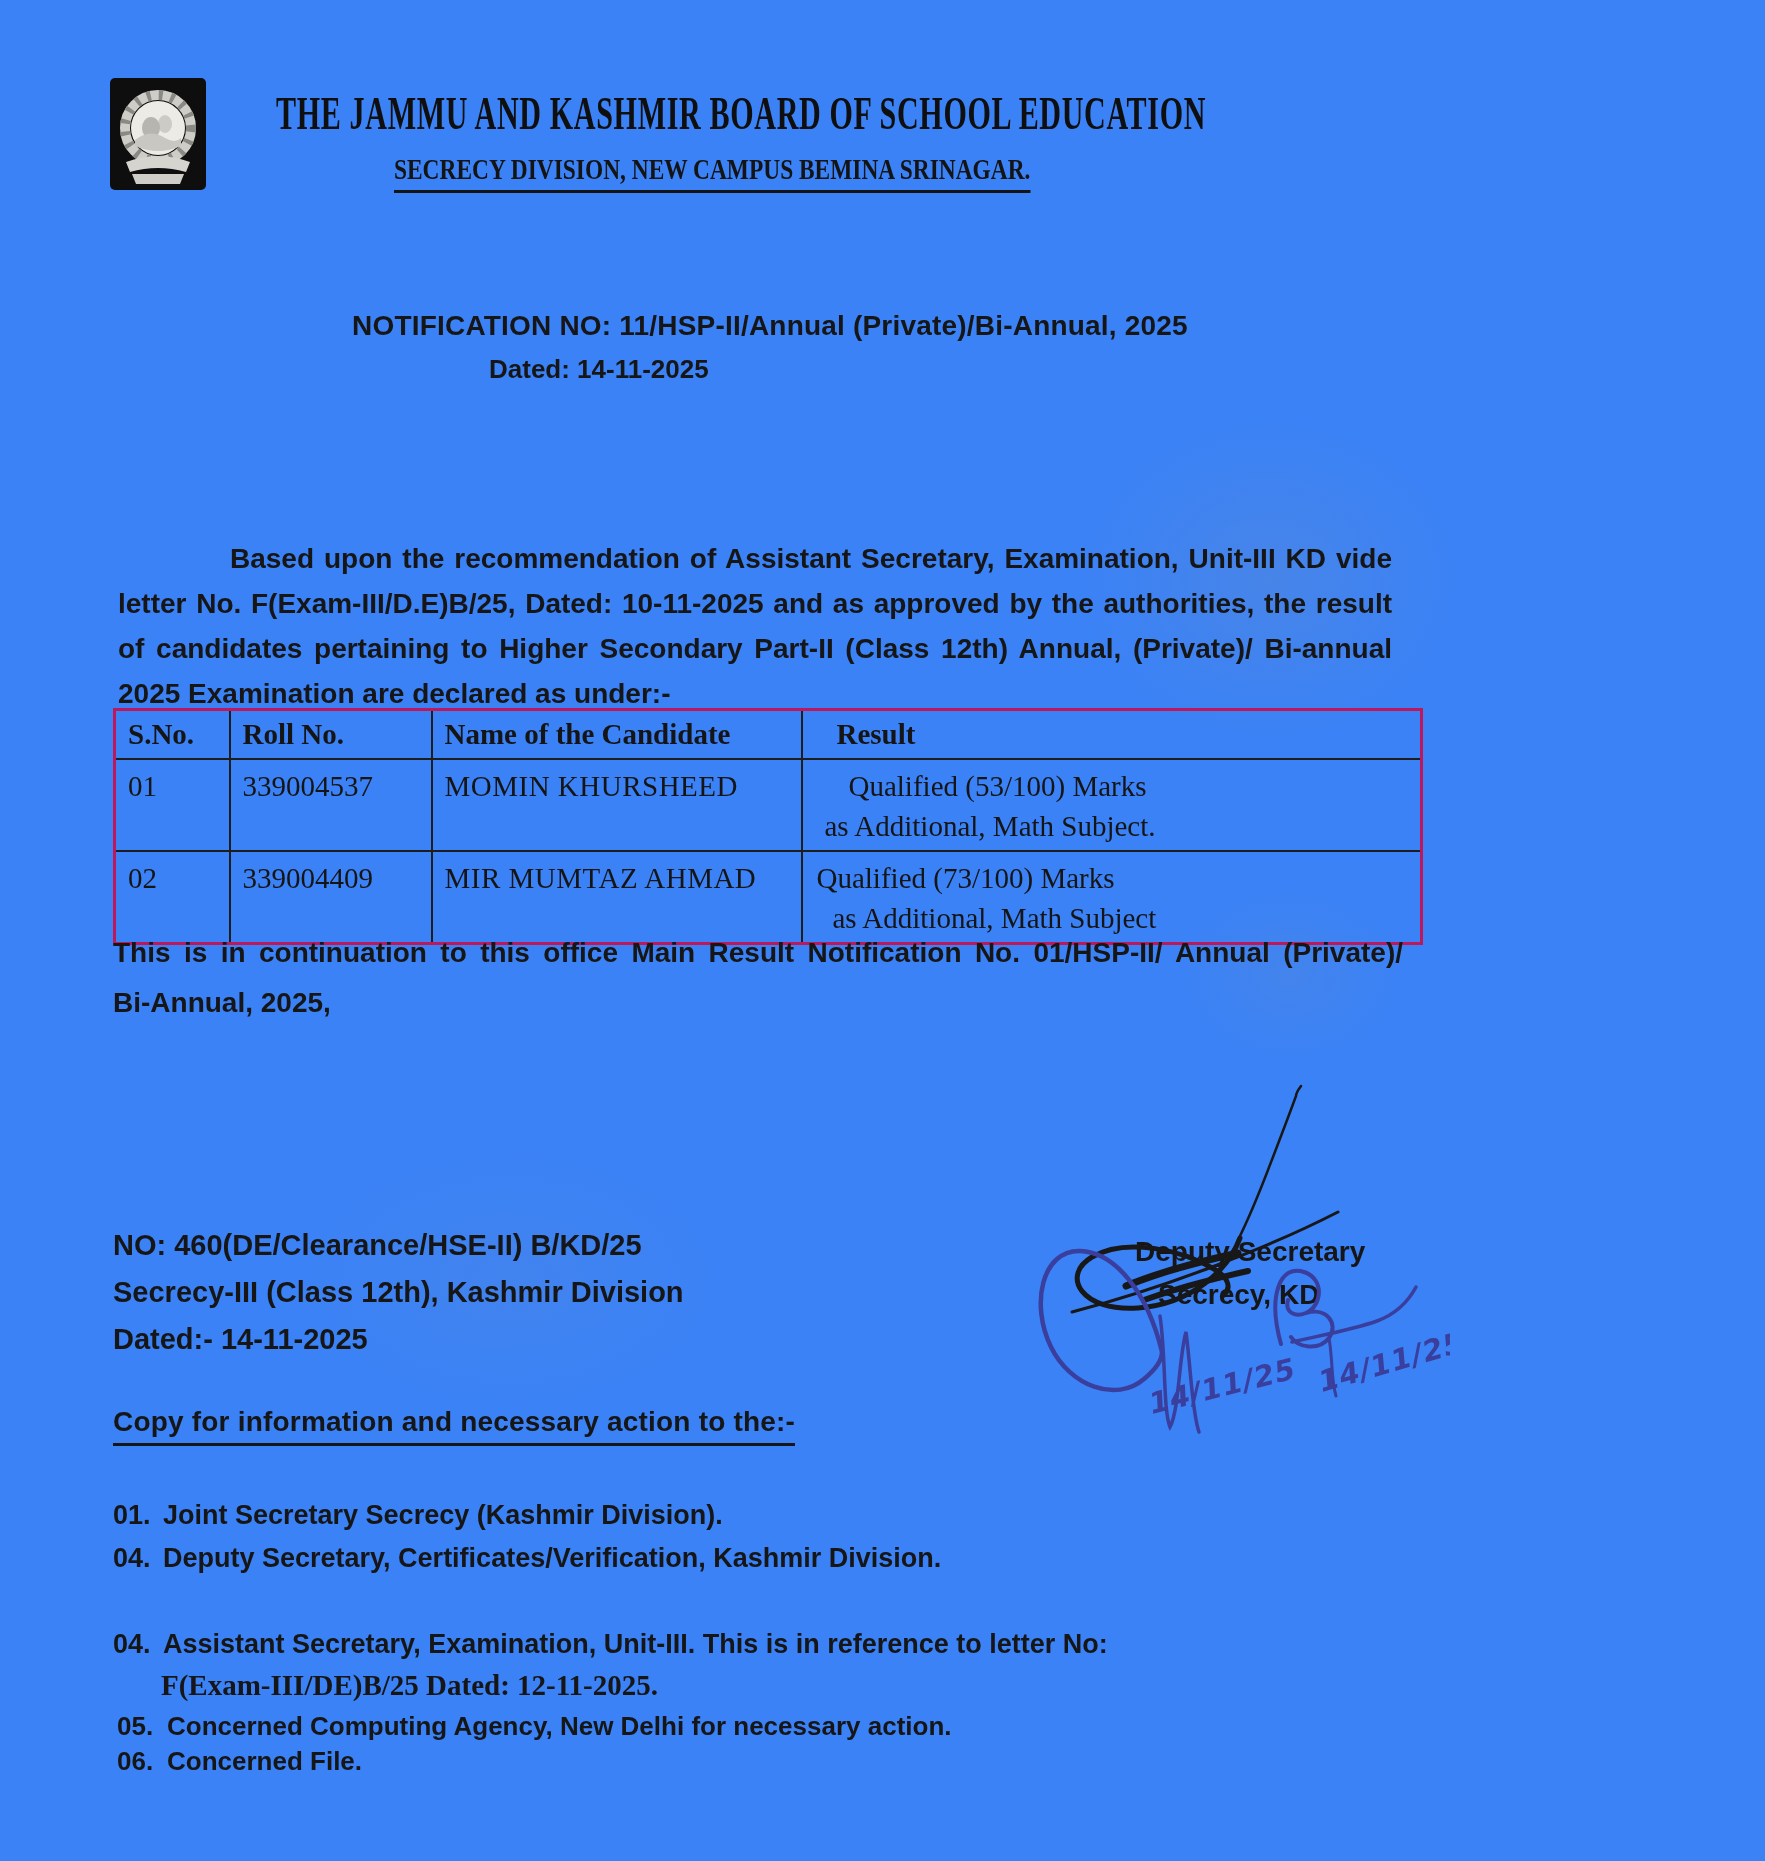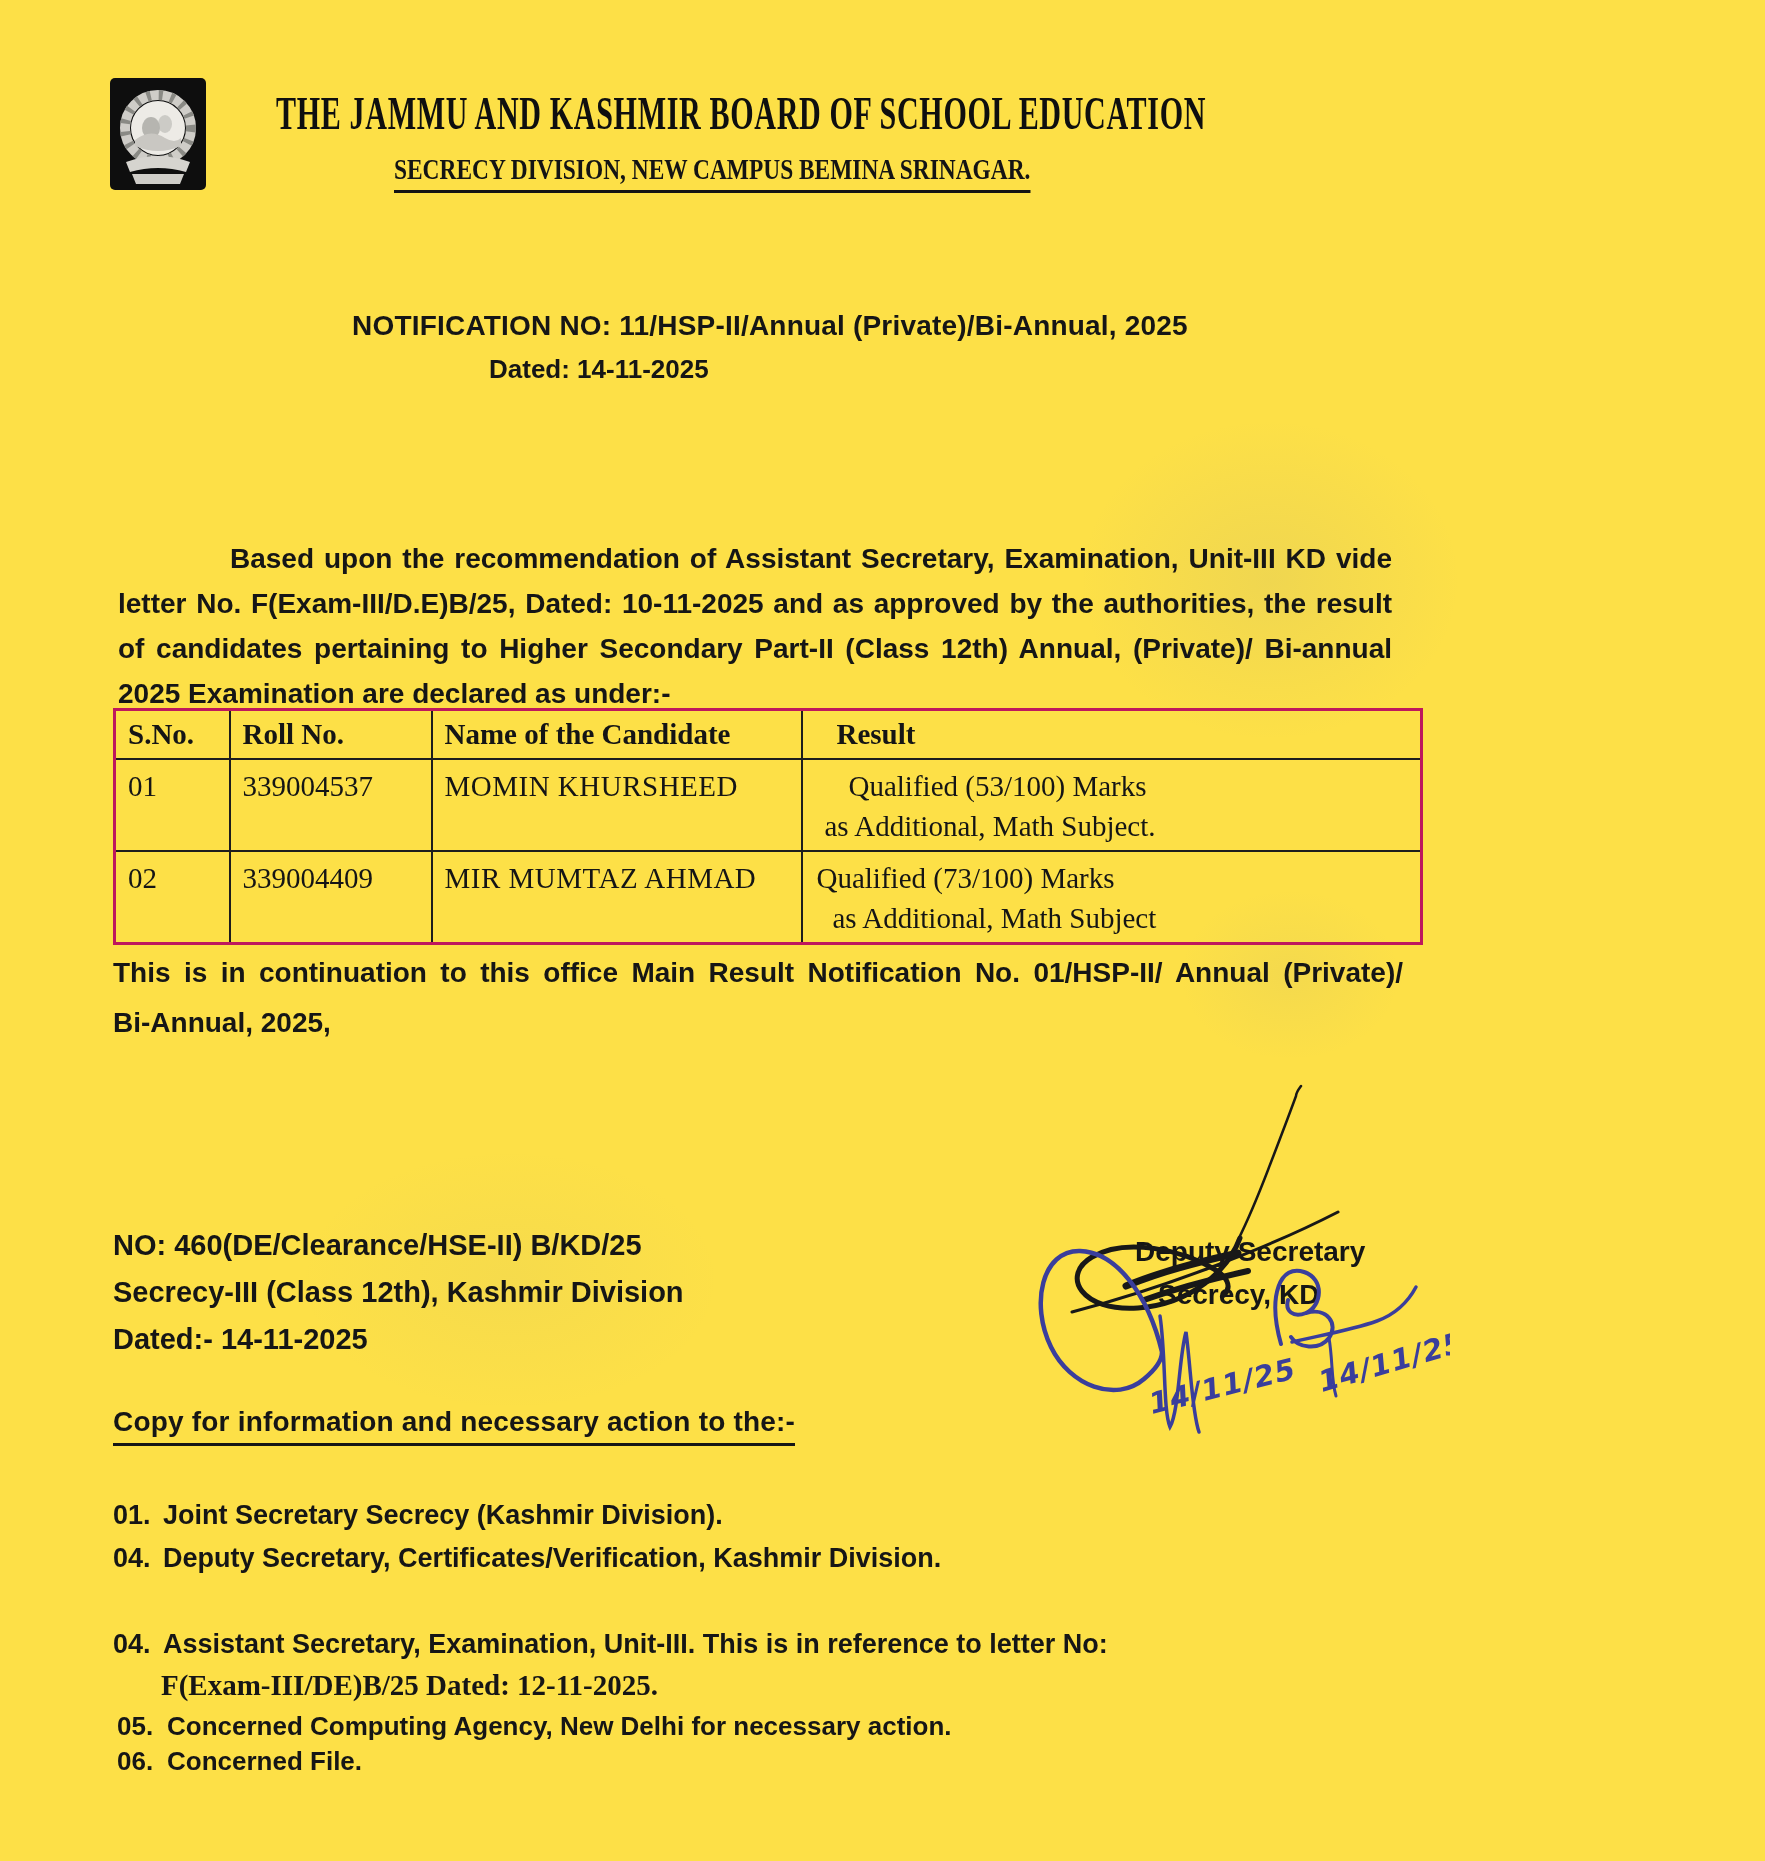--- a/index.html
+++ b/index.html
@@ -1,18 +1,18 @@
 <!DOCTYPE html>
 <html><head>
 <meta charset="utf-8">
 <style>
   html,body{margin:0;padding:0;background:#e8e8e6;}
   .page{
     position:relative;width:1765px;height:1861px;margin:0 auto;
-    background:#fde047;color:#161616;overflow:hidden;
+    background:#3b82f6;color:#161616;overflow:hidden;
     font-family:"Liberation Sans",sans-serif;
   }
   .abs{position:absolute;}
   
   .logo{left:110px;top:78px;width:96px;height:112px;}
   .org-title{
     left:276px;top:86px;font-family:"Liberation Serif",serif;font-weight:bold;
     font-size:47px;white-space:nowrap;letter-spacing:1px;color:#0f0f0f;
     transform:scaleX(.64);transform-origin:left top;
   }
@@ -43,21 +43,21 @@
   .row1 td{height:80px;}
   .row2 td{height:74px;}
   .rescell{padding-left:0 !important;}
   .r1a{padding-left:46px;}
   .r1b{padding-left:22px;}
   .r2a{padding-left:14px;}
   .r2b{padding-left:30px;}
   .capsname{letter-spacing:.5px;}
   
   .continuation{left:113px;top:930px;width:1290px;font-weight:bold;font-size:28px;}
-  .continuation .cl1{line-height:46px;text-align:justify;text-align-last:justify;margin-top:20px;}
+  .continuation .cl1{line-height:46px;text-align:justify;text-align-last:justify;}
   .continuation .cl2{line-height:46px;margin-top:4px;}
   
   .ref-block{left:113px;top:1222px;font-weight:bold;font-size:29px;}
   .ref-block div{line-height:47px;}
   
   .sig-designation{left:1135px;top:1236px;font-weight:bold;font-size:28px;}
   .sig-division{left:1158px;top:1279px;font-weight:bold;font-size:28px;}
   .sig-svg{left:930px;top:1080px;width:520px;height:390px;}
   .sig-date{
     font-family:"DejaVu Sans",sans-serif;font-style:italic;font-weight:bold;

